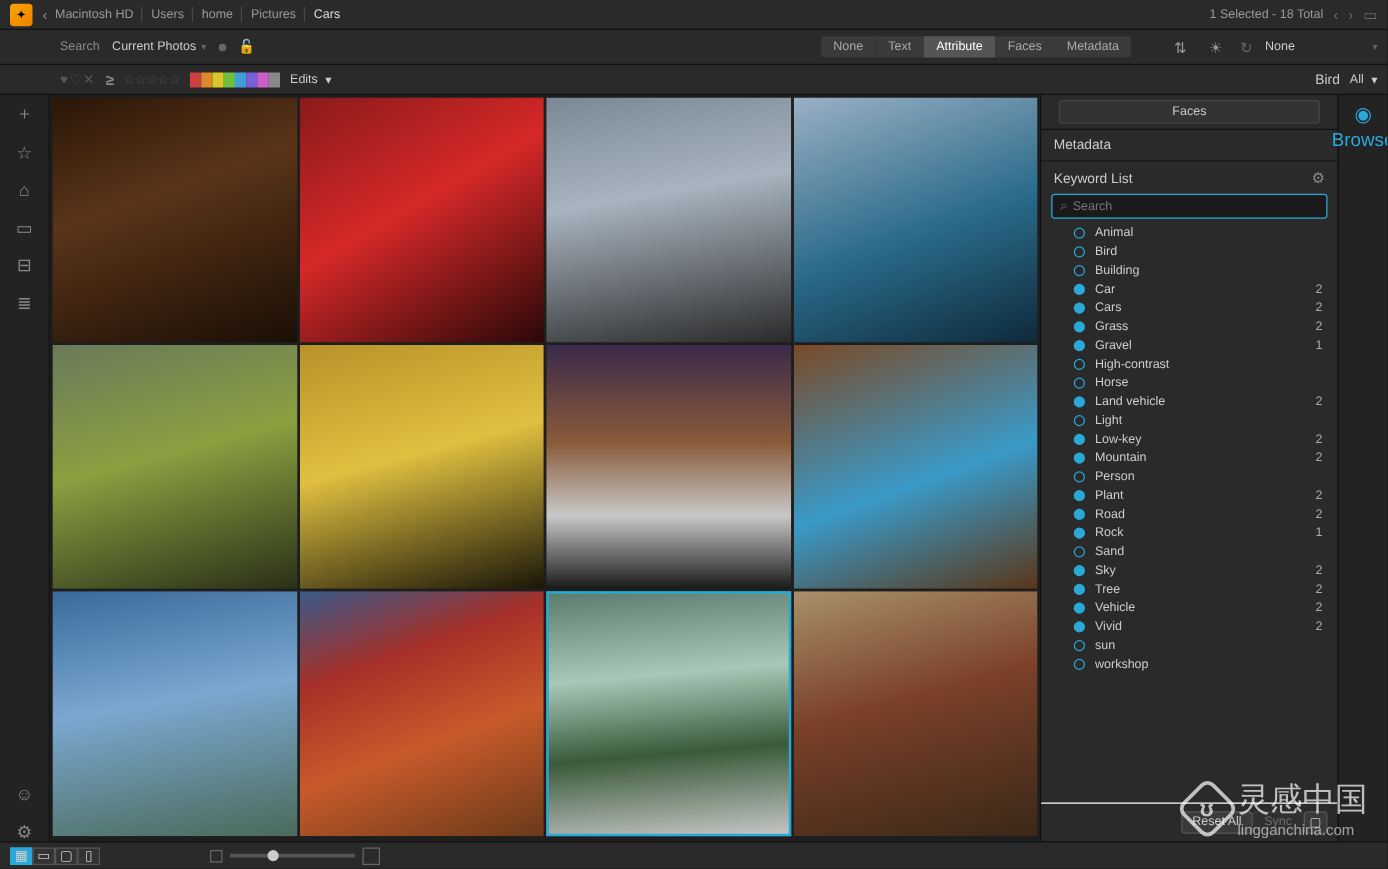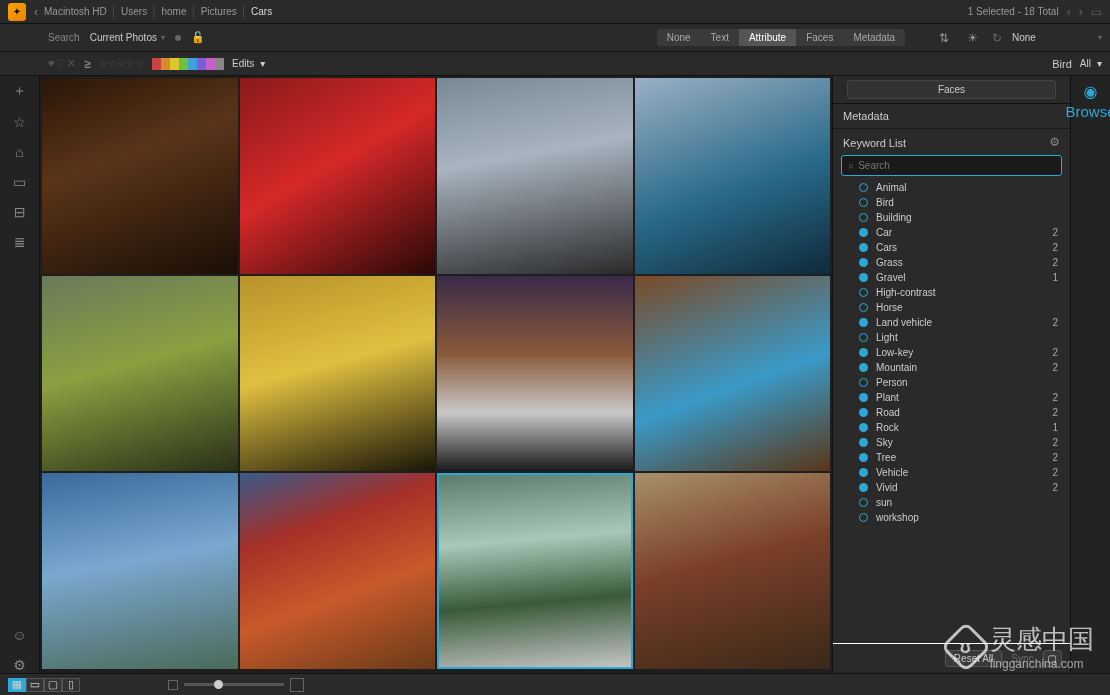--- a/index.html
+++ b/index.html
@@ -318,20 +318,25 @@
             <span class="kw-dot on"></span>
             <span class="kw-name">Road</span>
             <span class="kw-count">2</span>
           </div>
           <div class="kw-item">
             <span class="kw-dot on"></span>
             <span class="kw-name">Rock</span>
             <span class="kw-count">1</span>
           </div>
           <div class="kw-item">
+            <span class="kw-dot off"></span>
+            <span class="kw-name">Sand</span>
+            <span class="kw-count"></span>
+          </div>
+          <div class="kw-item">
             <span class="kw-dot on"></span>
             <span class="kw-name">Sky</span>
             <span class="kw-count">2</span>
           </div>
           <div class="kw-item">
             <span class="kw-dot on"></span>
             <span class="kw-name">Tree</span>
             <span class="kw-count">2</span>
           </div>
           <div class="kw-item">

